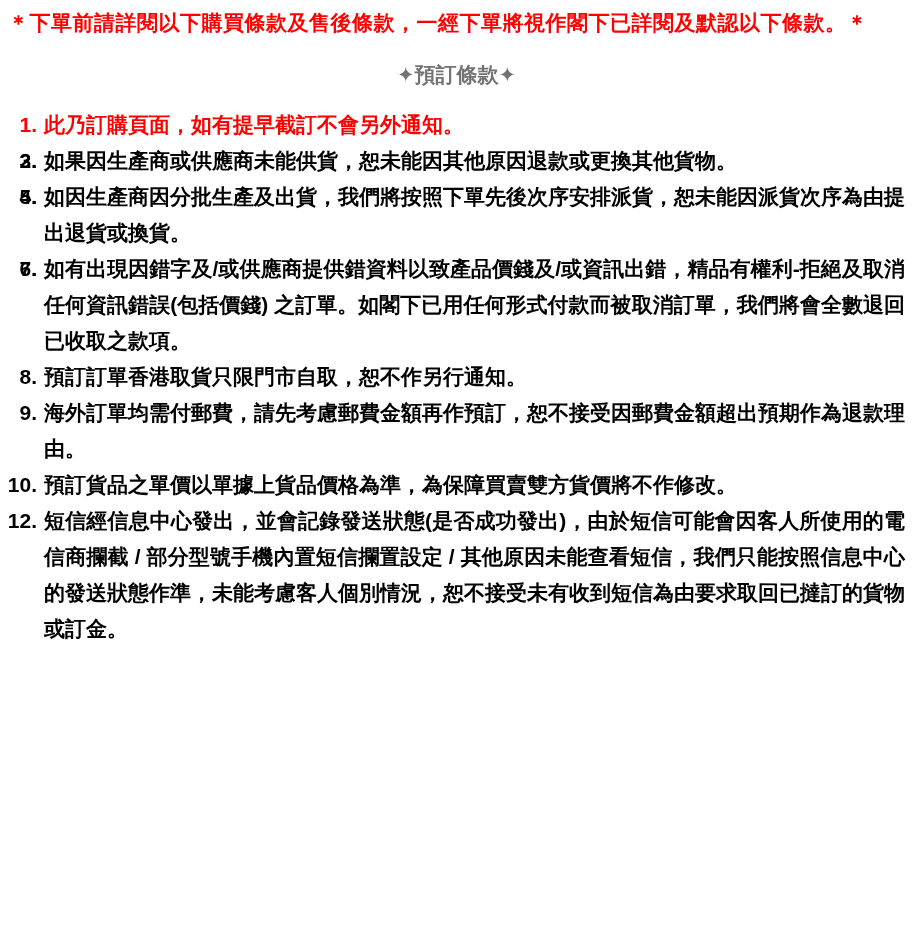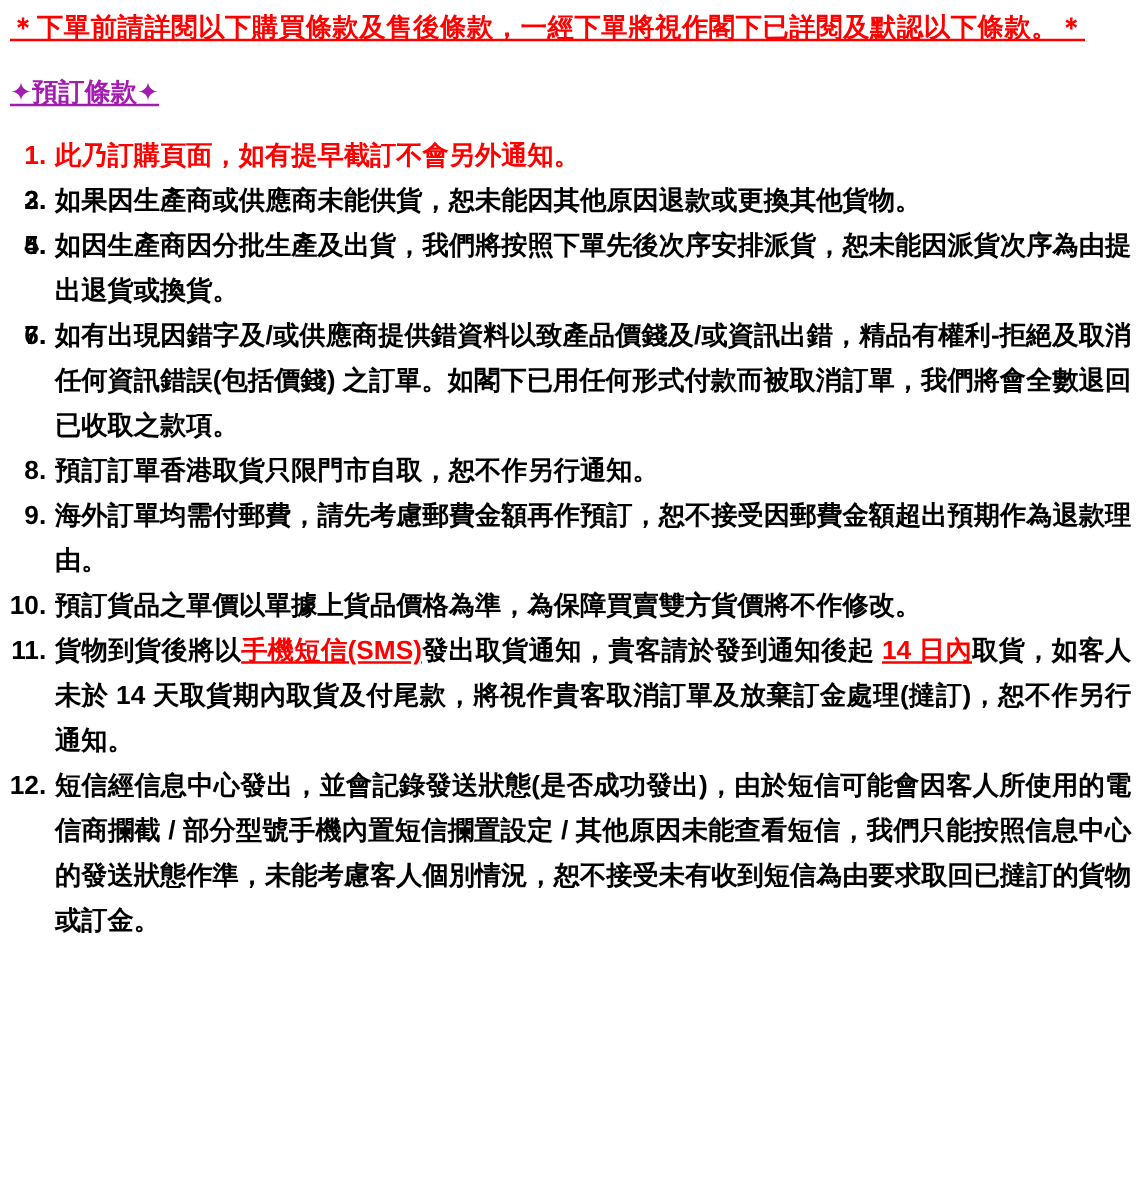--- a/index.html
+++ b/index.html
@@ -15,30 +15,29 @@
     font-weight: 700;
     color: #000000;
     font-size: 21px;
     box-sizing: border-box;
   }
   .page {
     padding: 6px 8px 0 6px;
   }
   .banner {
     color: #ff0000;
-    text-decoration: underline;
     line-height: 30px;
     margin: 2px 0 12px 2px;
     letter-spacing: 0.5px;
   }
   .section-title {
-    color: #a21caf;
-    text-decoration: underline;
+    color: #737373;
     line-height: 28px;
     margin: 23px 0 0 2px;
+    text-align: center;
   }
   .terms-list {
     margin-top: 18px;
   }
   .term-item {
     position: relative;
     padding-left: 38px;
     line-height: 36px;
     text-align: justify;
   }
@@ -71,17 +70,16 @@
       <div class="term-item red"><span class="num">1.</span><span><span>此乃訂購頁面，如有提早截訂不會另外通知。</span></span></div>
       <div class="term-item"><span class="num">2.</span></div>
       <div class="term-item"><span class="num">3.</span><span><span>如果因生產商或供應商未能供貨，恕未能因其他原因退款或更換其他貨物。</span></span></div>
       <div class="term-item"><span class="num">4.</span></div>
       <div class="term-item"><span class="num">5.</span><span><span>如因生產商因分批生產及出貨，我們將按照下單先後次序安排派貨，恕未能因派貨次序為由提出退貨或換貨。</span></span></div>
       <div class="term-item"><span class="num">6.</span></div>
       <div class="term-item"><span class="num">7.</span><span><span>如有出現因錯字及/或供應商提供錯資料以致產品價錢及/或資訊出錯，精品有權利-拒絕及取消任何資訊錯誤(包括價錢) 之訂單。如閣下已用任何形式付款而被取消訂單，我們將會全數退回已收取之款項。</span></span></div>
       <div class="term-item"><span class="num">8.</span><span><span>預訂訂單香港取貨只限門市自取，恕不作另行通知。</span></span></div>
       <div class="term-item"><span class="num">9.</span><span><span>海外訂單均需付郵費，請先考慮郵費金額再作預訂，恕不接受因郵費金額超出預期作為退款理由。</span></span></div>
       <div class="term-item"><span class="num">10.</span><span><span>預訂貨品之單價以單據上貨品價格為準，為保障買賣雙方貨價將不作修改。</span></span></div>
-      <div class="term-item"><span class="num">11.</span><span><span>貨物到貨後將以</span><span class="seg-red-underline">手機短信(SMS)</span><span>發出取貨通知，貴客請於發到通知後起 </span><span class="seg-red-underline">14 日內</span><span>取貨，如客人未於 14 天取貨期內取貨及付尾款，將視作貴客取消訂單及放棄訂金處理(撻訂)，恕不作另行通知。</span></span></div>
       <div class="term-item"><span class="num">12.</span><span><span>短信經信息中心發出，並會記錄發送狀態(是否成功發出)，由於短信可能會因客人所使用的電信商攔截 / 部分型號手機內置短信攔置設定 / 其他原因未能查看短信，我們只能按照信息中心的發送狀態作準，未能考慮客人個別情況，恕不接受未有收到短信為由要求取回已撻訂的貨物或訂金。</span></span></div>
     </div>
 
 </div>
 
 </body></html>

